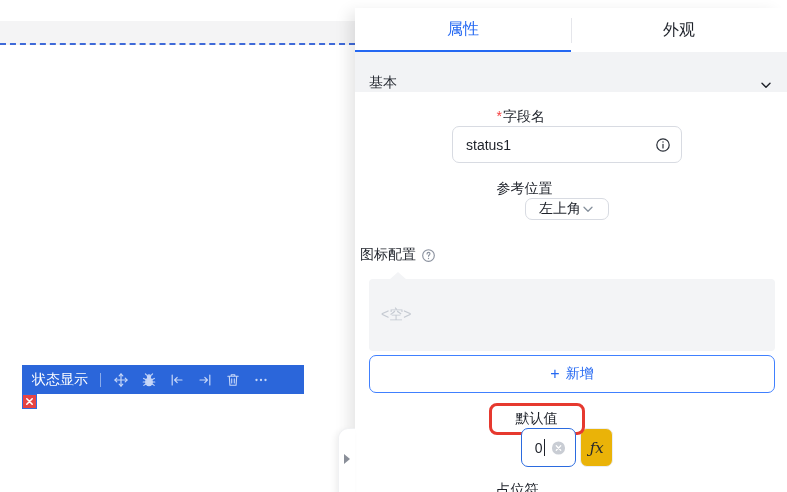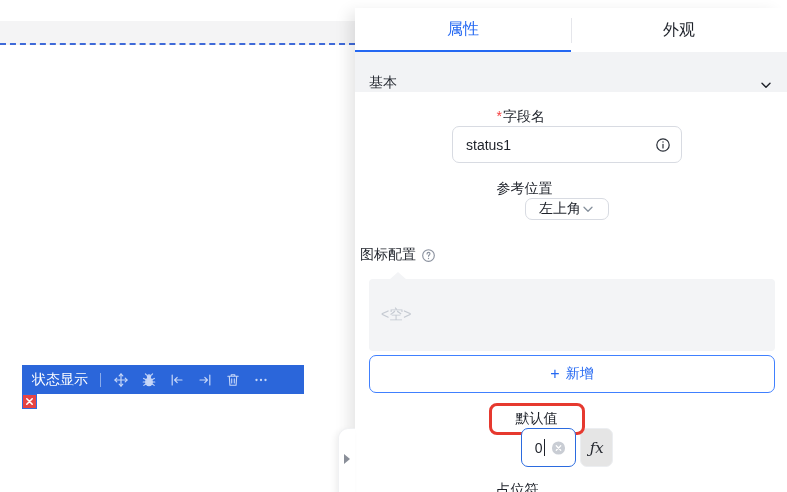--- a/index.html
+++ b/index.html
@@ -60,21 +60,21 @@
     font-size:14px; display:flex; align-items:center; justify-content:center; gap:6px; cursor:pointer; }
   .add-btn .plus { font-size:16px; line-height:1; }
 
   .row-default { margin-top:17px; }
   .annotated { position:relative; display:inline-block; border:3px solid #e6392f; border-radius:8px;
     padding:4px 24px; margin:-7px 0 -7px -8px; }
   .faux-input { position:relative; flex:1; height:39px; border:1.5px solid #2b6bdf; border-radius:7px;
     background:#fff; display:flex; align-items:center; padding:0 30px 0 13px; font-size:14px; cursor:text; }
   .caret { display:inline-block; width:1.5px; height:17px; background:#1d2129; margin-left:1px; }
   .clear-btn { position:absolute; right:9px; top:50%; transform:translateY(-50%); cursor:pointer; display:flex; }
-  .fx-btn { flex:none; width:33px; height:39px; margin-left:4px; background:#e5e5e5; border:1px solid #eceef1;
+  .fx-btn { flex:none; width:33px; height:39px; margin-left:4px; background:#eab308; border:1px solid #eceef1;
     border-radius:7px; display:flex; align-items:center; justify-content:center; cursor:pointer;
     font-family:"DejaVu Serif","Liberation Serif",serif; font-style:italic; font-size:15px; color:#24272e; }
 
   .row-ph { margin-top:14px;text-decoration:underline; }
   .ph-input { padding-right:13px; }
 
   .collapse-handle { position:absolute; left:-17px; top:420px; width:17px; height:80px;
     background:#fff; border:1px solid #f0f1f3; border-right:none; border-radius:10px 0 0 10px;
     box-shadow:-3px 2px 6px rgba(0,0,0,.06); display:flex; align-items:center; justify-content:center; cursor:pointer; }
   .tri-right { width:0; height:0; border-top:5px solid transparent; border-bottom:5px solid transparent;

